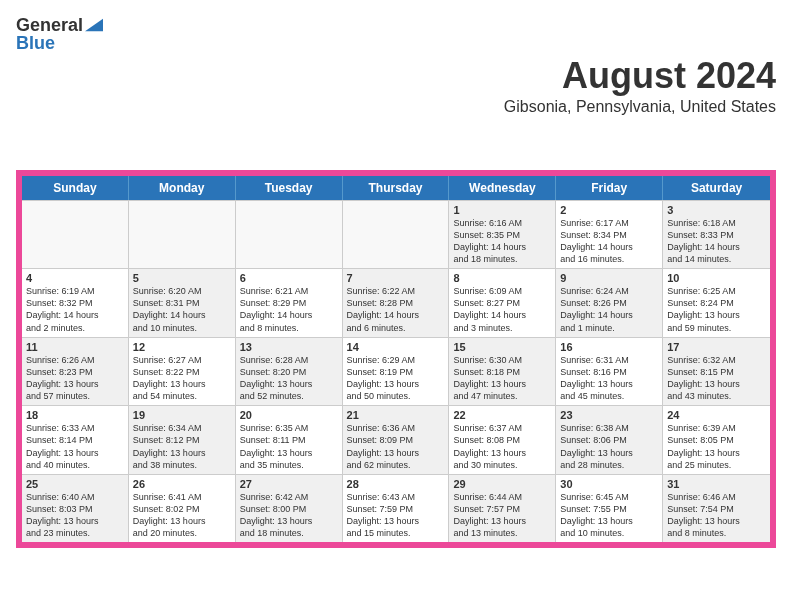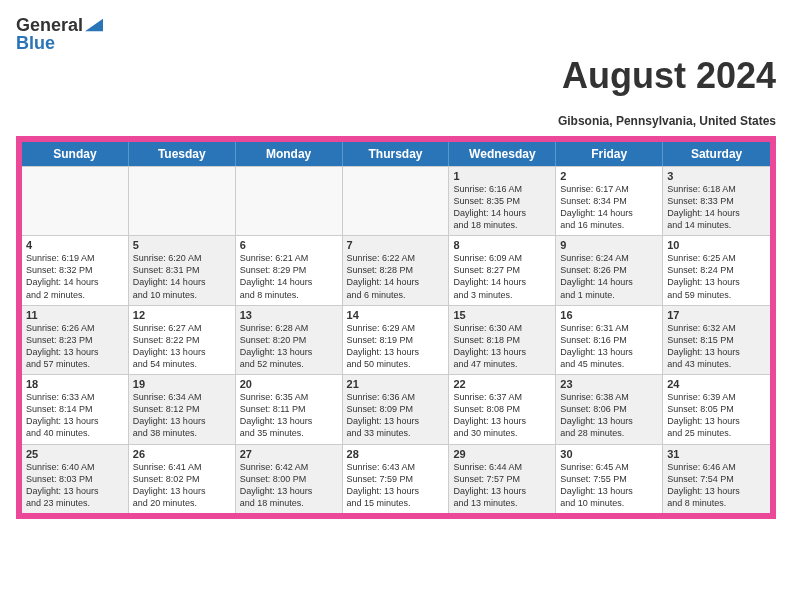--- a/index.html
+++ b/index.html
@@ -9,20 +9,21 @@
       font-family: Arial, sans-serif;
       background: #fff;
       overflow: hidden;
     }
     .page {
       width: 792px;
       height: 523px;
       padding: 12px 16px 4px 16px;
       display: flex;
       flex-direction: column;
+      gap: 46px;
     }
     .header {
       display: flex;
       justify-content: space-between;
       align-items: flex-start;
       margin-bottom: 8px;
     }
     .logo {
       display: flex;
       flex-direction: column;
@@ -48,24 +49,23 @@
       text-align: right;
     }
     .month-title {
       font-size: 36px;
       font-weight: bold;
       color: #333;
       line-height: 1.1;
       margin-top: 44px;
     }
     .subtitle {
-      font-size: 12px;
+      font-size: 16px;
       color: #333;
-      margin-top: 18px;
-      font-weight: bold;
+      margin-top: 2px;
     }
     .calendar {
       flex: 1;
       display: flex;
       flex-direction: column;
       border: 6px solid #ec4899;
     }
     .cal-header {
       display: grid;
       grid-template-columns: repeat(7, 1fr);
@@ -133,22 +133,22 @@
     </div>
     <div class="title-block">
       <div class="month-title">August 2024</div>
       <div class="subtitle">Gibsonia, Pennsylvania, United States</div>
     </div>
   </div>
 
   <div class="calendar">
     <div class="cal-header">
     <div class="cal-header-cell">Sunday</div>
+        <div class="cal-header-cell">Monday</div>
         <div class="cal-header-cell">Tuesday</div>
-        <div class="cal-header-cell">Monday</div>
         <div class="cal-header-cell">Thursday</div>
         <div class="cal-header-cell">Wednesday</div>
         <div class="cal-header-cell">Friday</div>
         <div class="cal-header-cell">Saturday</div>
       </div>
     <div class="cal-body">
     <div class="cal-row">
           <div class="cal-cell empty"></div>
           <div class="cal-cell empty"></div>
           <div class="cal-cell empty"></div>
@@ -297,21 +297,21 @@
             <span class="cell-line">Sunrise: 6:35 AM</span>
             <span class="cell-line">Sunset: 8:11 PM</span>
             <span class="cell-line">Daylight: 13 hours</span>
             <span class="cell-line">and 35 minutes.</span>
           </div>
           <div class="cal-cell shaded">
             <span class="day-num">21</span>
             <span class="cell-line">Sunrise: 6:36 AM</span>
             <span class="cell-line">Sunset: 8:09 PM</span>
             <span class="cell-line">Daylight: 13 hours</span>
-            <span class="cell-line">and 33 minutes.</span>
+            <span class="cell-line">and 62 minutes.</span>
           </div>
           <div class="cal-cell">
             <span class="day-num">22</span>
             <span class="cell-line">Sunrise: 6:37 AM</span>
             <span class="cell-line">Sunset: 8:08 PM</span>
             <span class="cell-line">Daylight: 13 hours</span>
             <span class="cell-line">and 30 minutes.</span>
           </div>
           <div class="cal-cell shaded">
             <span class="day-num">23</span>

